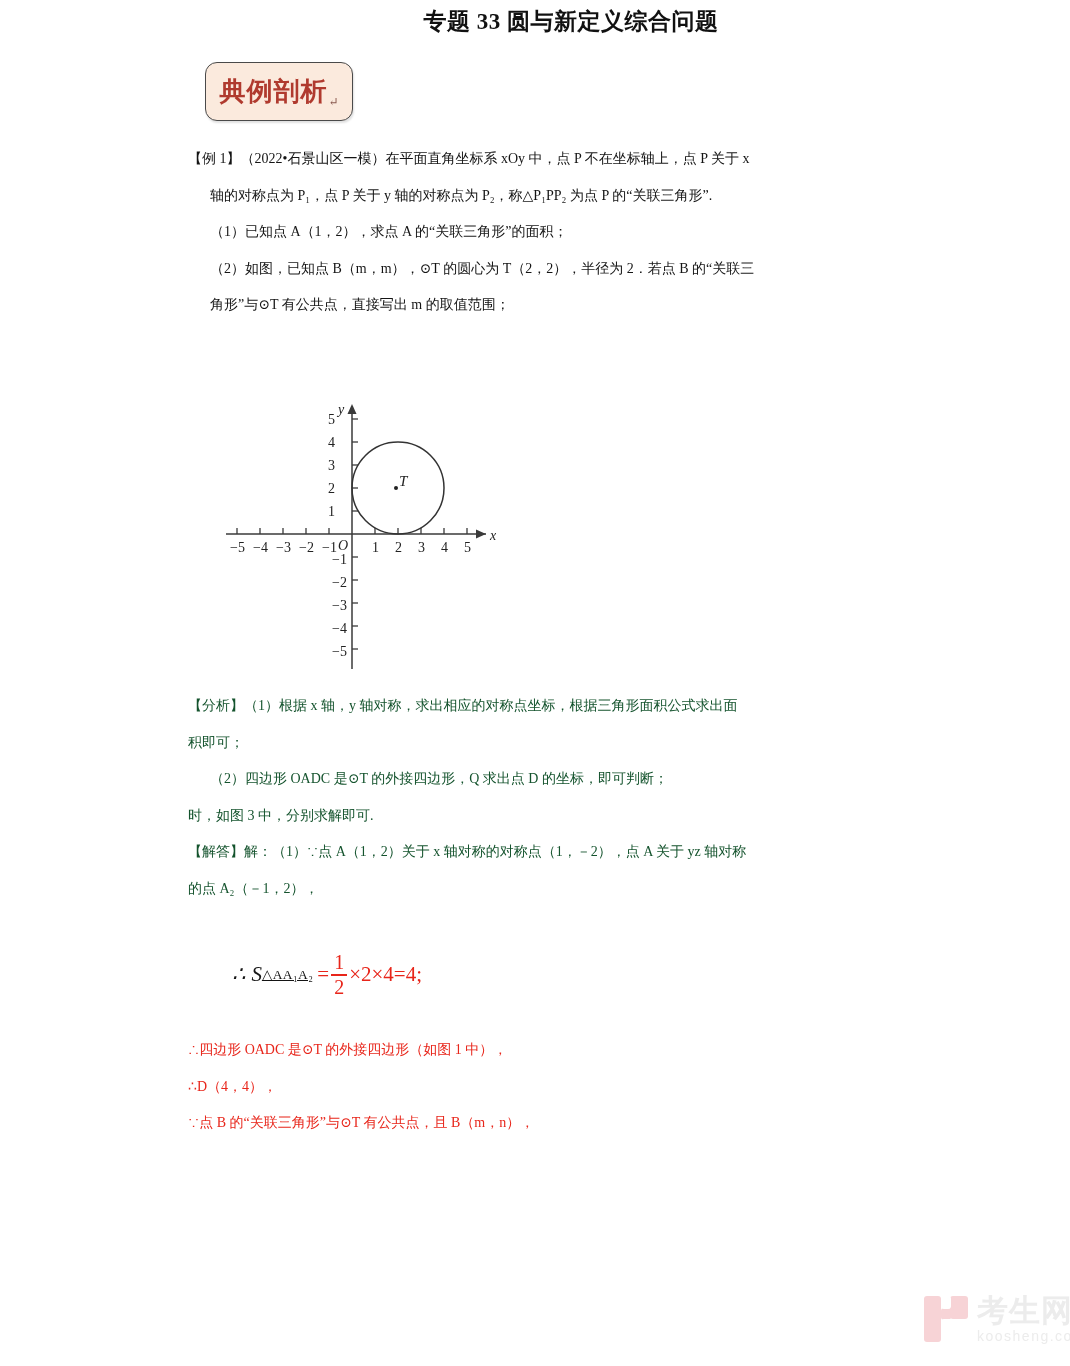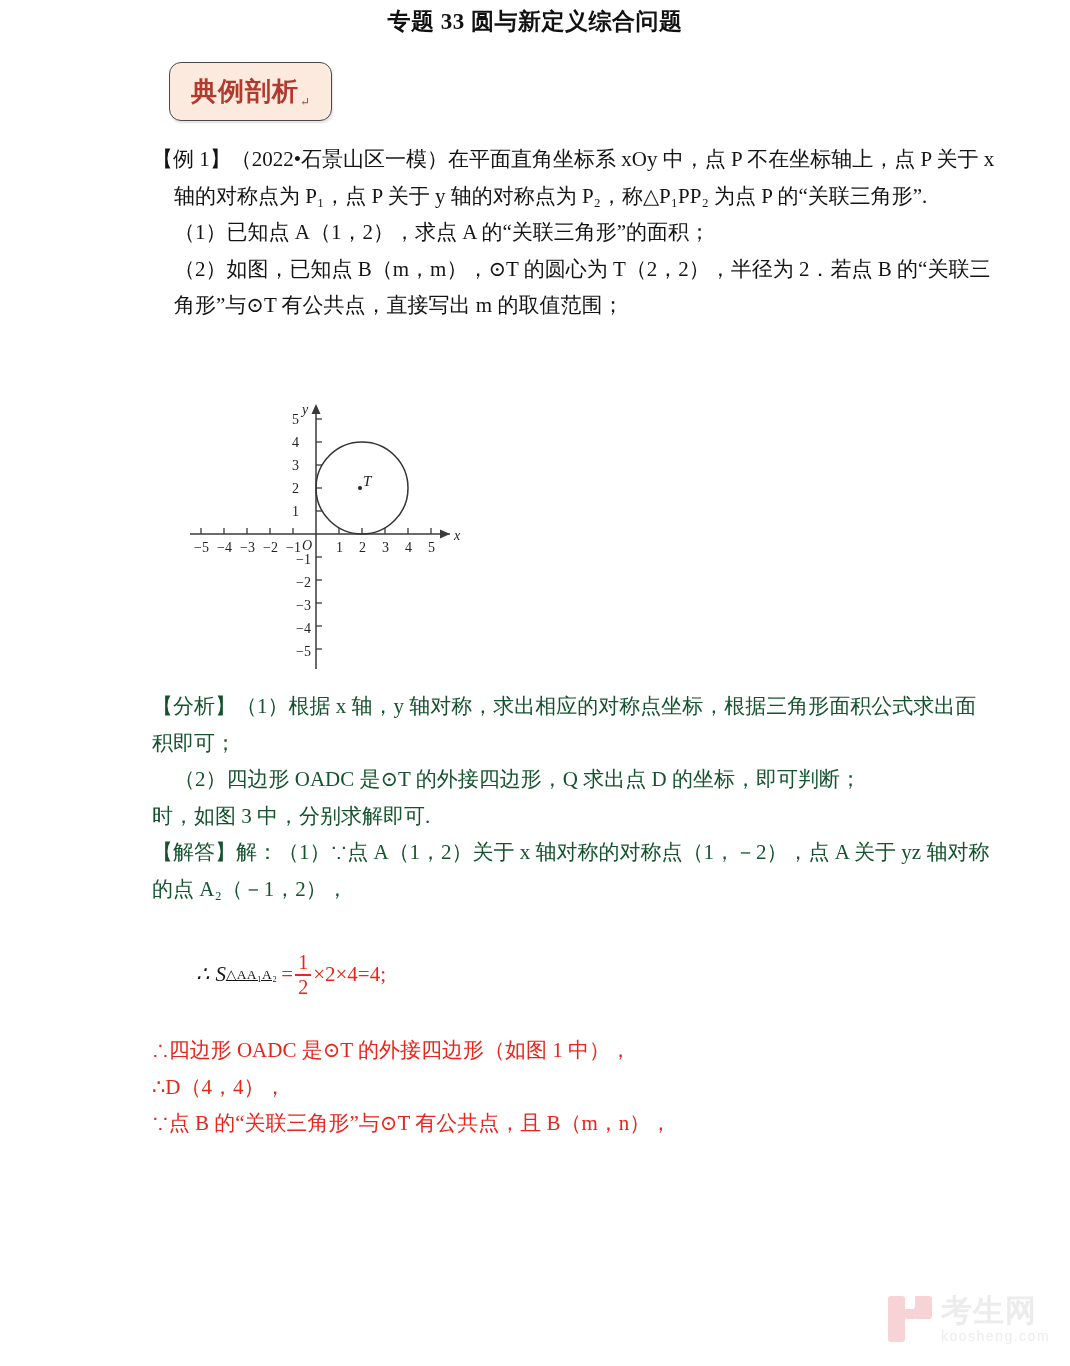--- a/index.html
+++ b/index.html
@@ -12,41 +12,42 @@
     height: 1366px;
     position: relative;
     overflow: hidden;
     font-family: "Liberation Serif", "DejaVu Serif", serif;
     color: #1a1a1a;
   }
 
   .page {
     position: absolute;
     inset: 0;
+    margin-left: 36px;
   }
 
   
   .doc-title {
     position: absolute;
     top: 6px;
     left: 0;
     width: 1070px;
     text-align: center;
     font-size: 23px;
     font-weight: bold;
     letter-spacing: 0.5px;
     color: #111;
   }
 
   
   .badge {
     position: absolute;
     left: 169px;
     top: 62px;
-    width: 163px;
+    width: 148px;
     height: 59px;
     box-sizing: border-box;
     background: #fbeadd;
     border: 1.6px solid #4a4a4a;
     border-radius: 12px;
     display: flex;
     align-items: center;
     justify-content: center;
     box-shadow: 1px 2px 2px rgba(0,0,0,0.12);
   }
@@ -62,21 +63,21 @@
     margin-left: 1px;
     align-self: flex-end;
     padding-bottom: 10px;
   }
 
   
   .prose {
     position: absolute;
     left: 152px;
     width: 790px;
-    font-size: 21px;
+    font-size: 14px;
     line-height: 36.5px;
   }
   .prose p {
     margin: 0;
     white-space: nowrap;
   }
   .indent { padding-left: 22px; }
 
   .black-block { top: 141px; color: #141414; }
   .red-block-1 { top: 688px; color: #14532d; }

